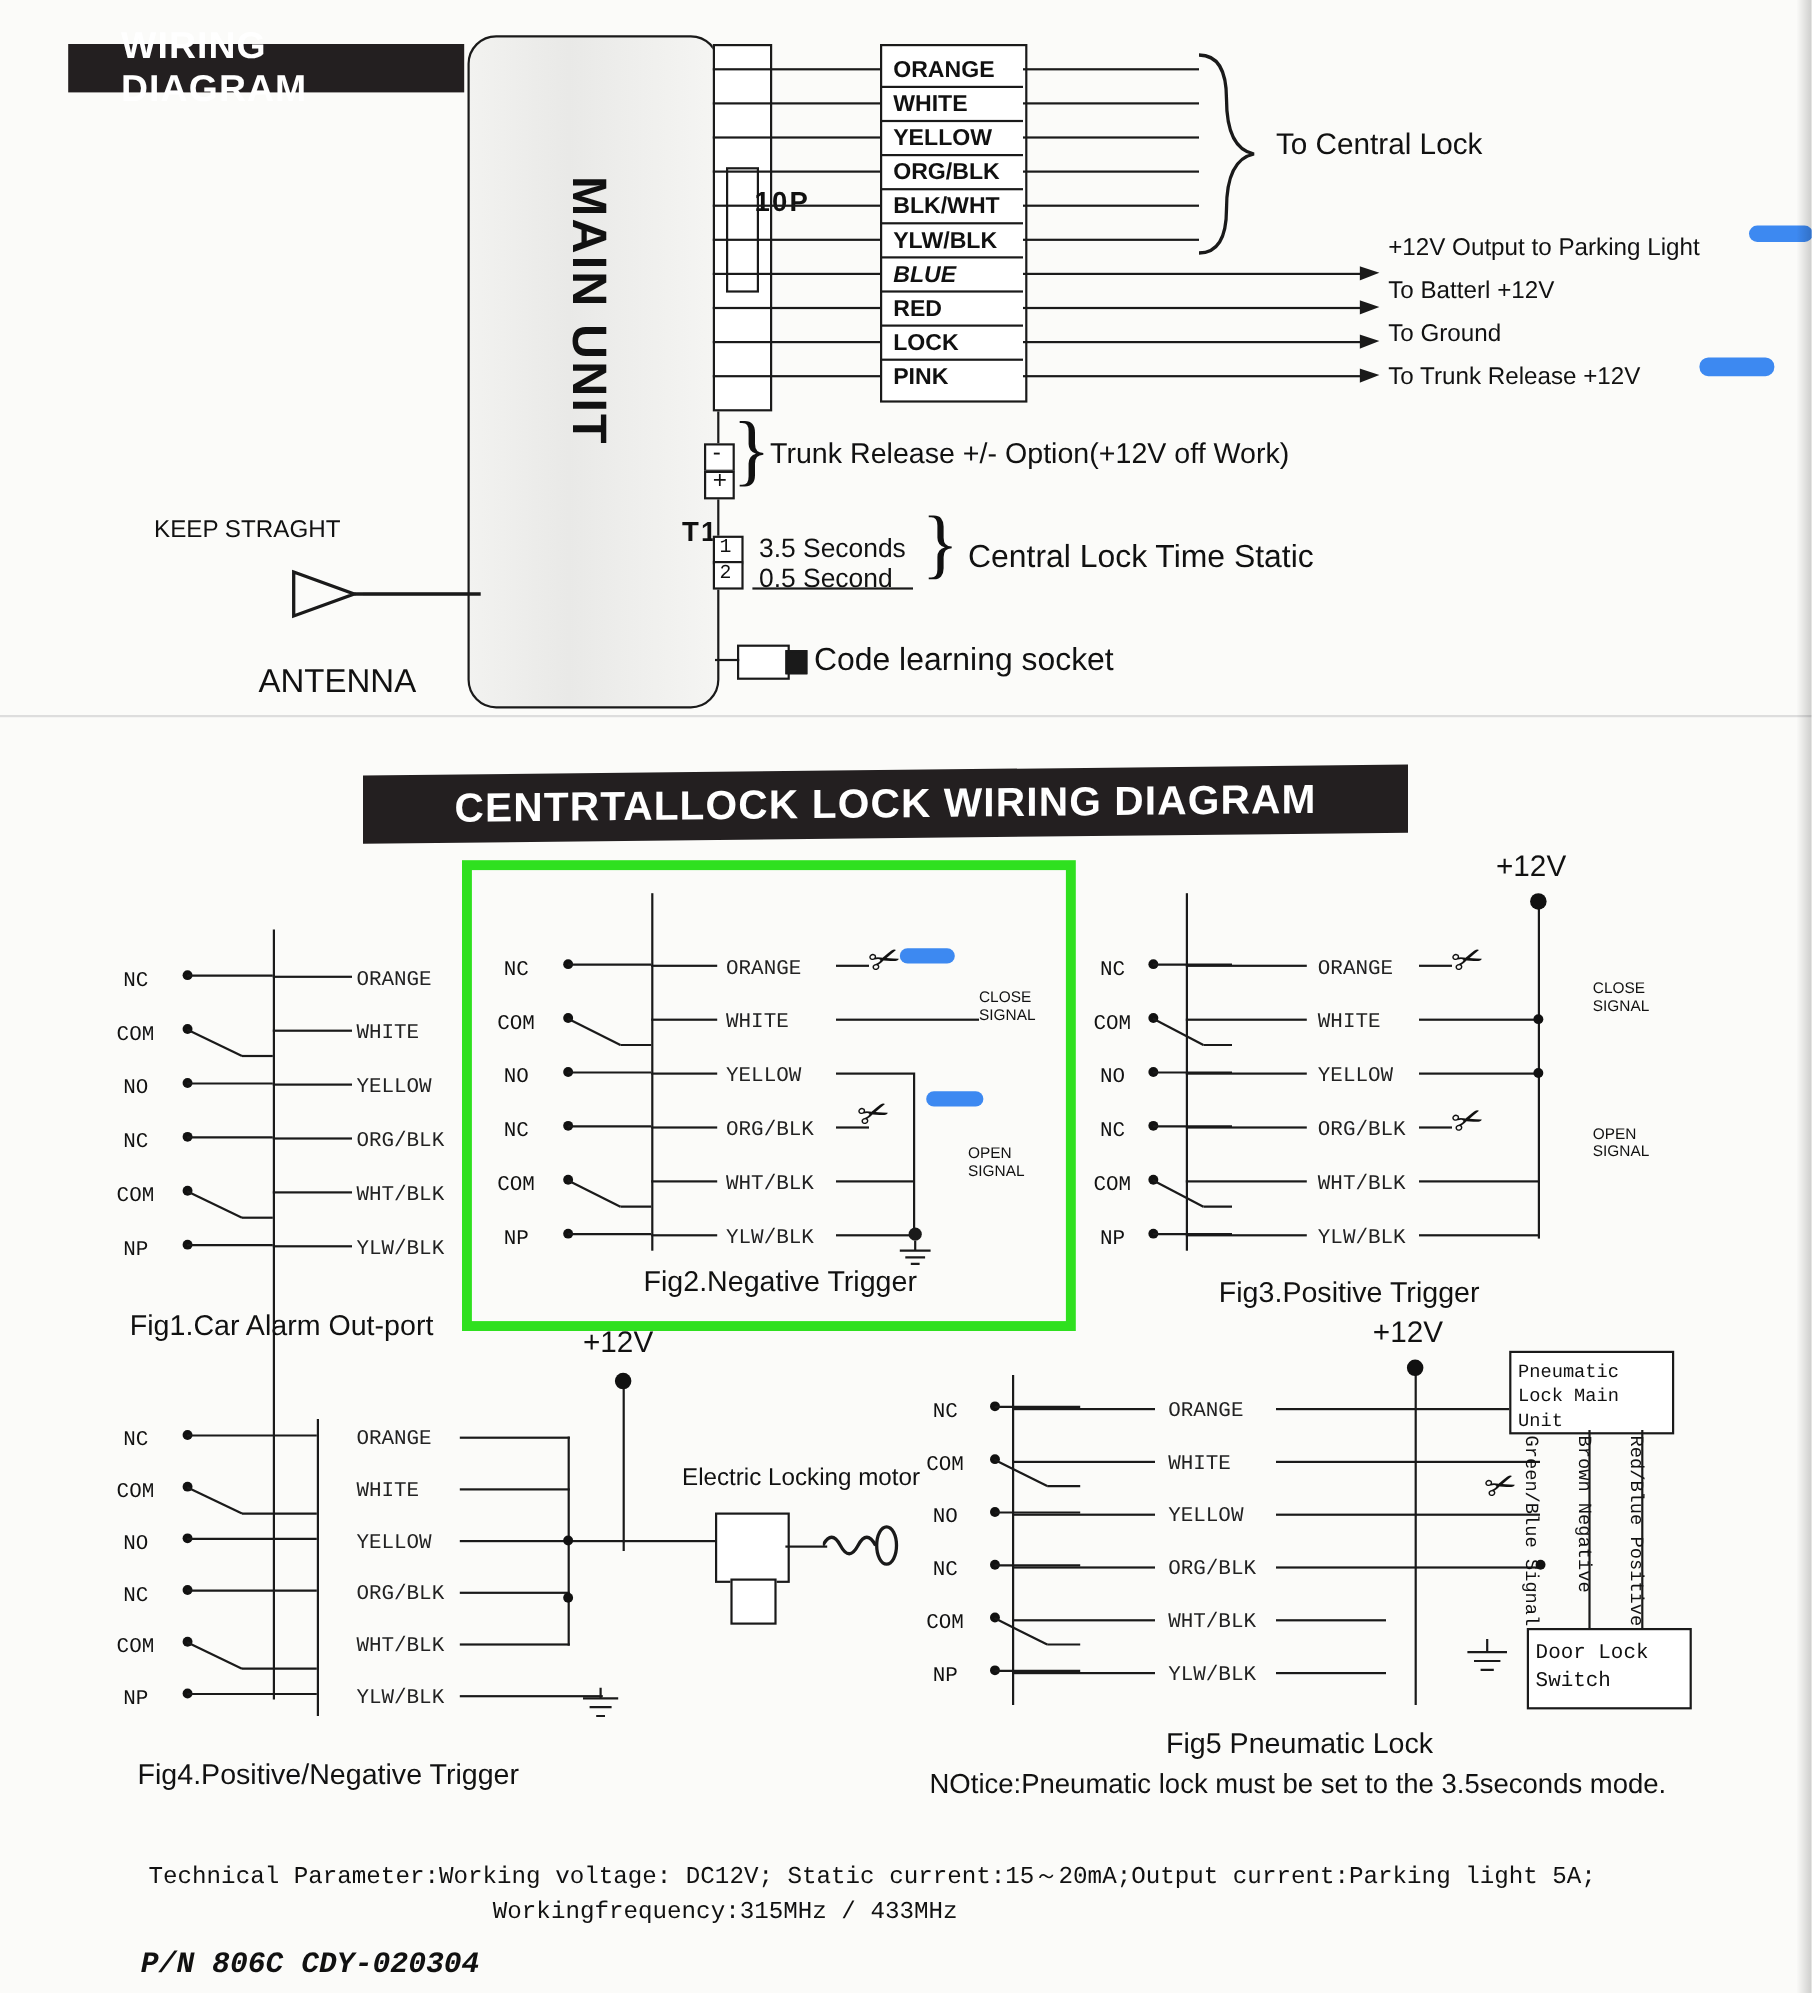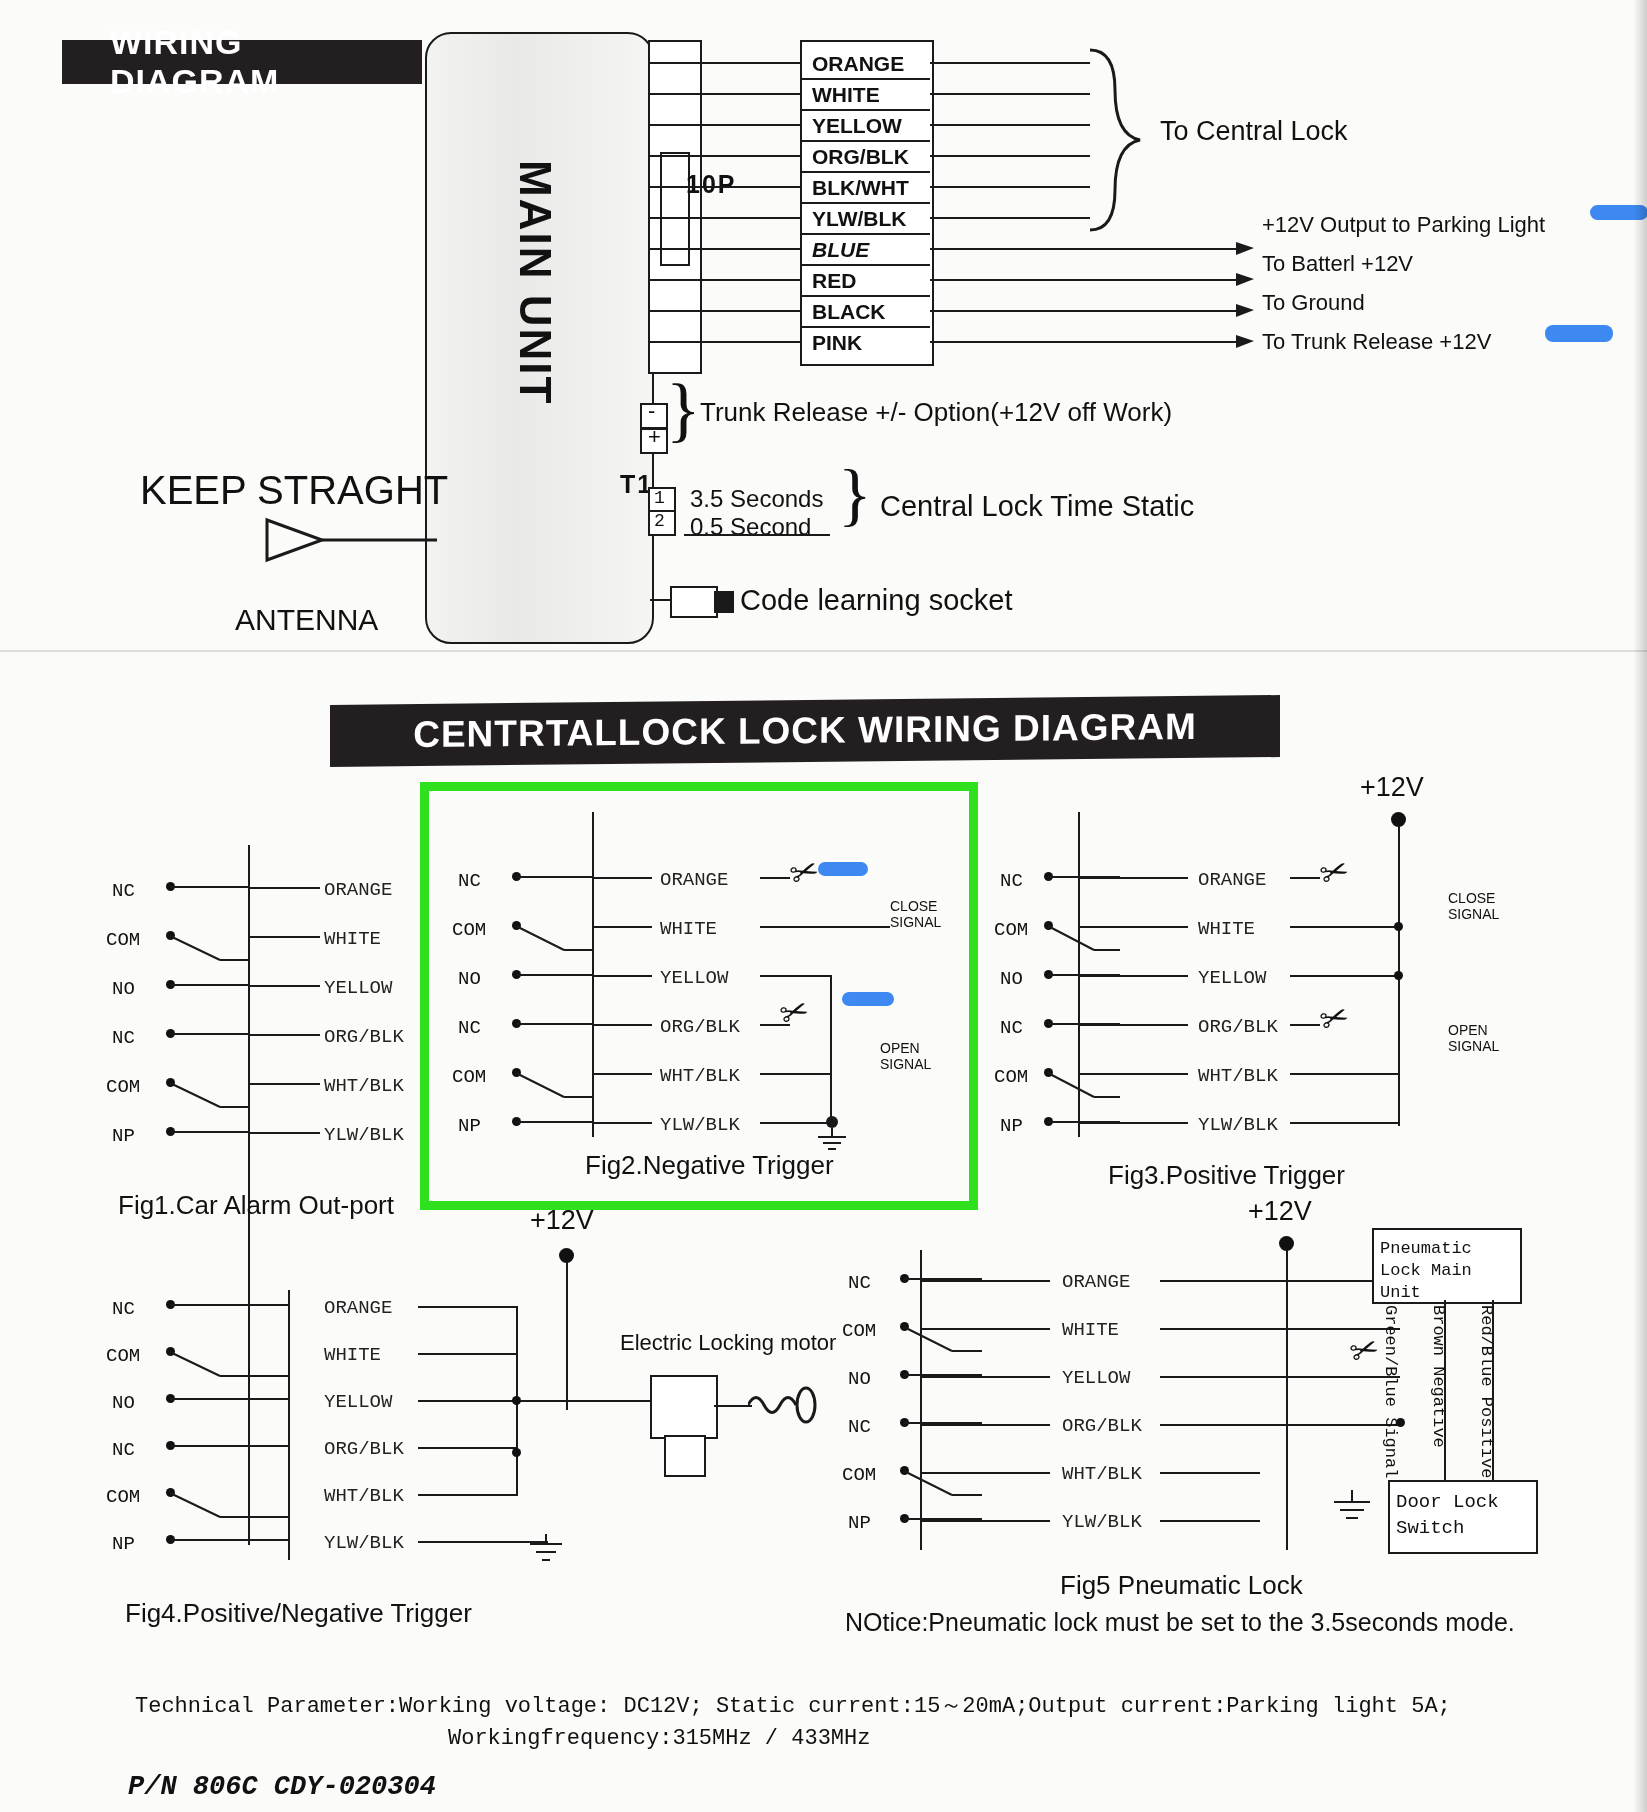--- a/index.html
+++ b/index.html
@@ -75,21 +75,21 @@
 <div class="wirebox" style="left:800px;top:40px;width:130px;height:322px;"></div>
 
 <div class="wname" style="left:812px;top:52px;">ORANGE</div>
 <div class="wname" style="left:812px;top:83px;">WHITE</div>
 <div class="wname" style="left:812px;top:114px;">YELLOW</div>
 <div class="wname" style="left:812px;top:145px;">ORG/BLK</div>
 <div class="wname" style="left:812px;top:176px;">BLK/WHT</div>
 <div class="wname" style="left:812px;top:207px;">YLW/BLK</div>
 <div class="wname" style="left:812px;top:238px;font-style:italic;">BLUE</div>
 <div class="wname" style="left:812px;top:269px;">RED</div>
-<div class="wname" style="left:812px;top:300px;">BLACK</div>
+<div class="wname" style="left:812px;top:300px;">LOCK</div>
 <div class="wname" style="left:812px;top:331px;">PINK</div>
 
 <div class="line h1" style="left:800px;top:78px;width:130px;"></div>
 <div class="line h1" style="left:800px;top:109px;width:130px;"></div>
 <div class="line h1" style="left:800px;top:140px;width:130px;"></div>
 <div class="line h1" style="left:800px;top:171px;width:130px;"></div>
 <div class="line h1" style="left:800px;top:202px;width:130px;"></div>
 <div class="line h1" style="left:800px;top:233px;width:130px;"></div>
 <div class="line h1" style="left:800px;top:264px;width:130px;"></div>
 <div class="line h1" style="left:800px;top:295px;width:130px;"></div>
@@ -155,21 +155,21 @@
 <div class="lbl" style="left:690px;top:513px;font-size:24px;">0.5 Second</div>
 <div class="line h1" style="left:684px;top:534px;width:146px;"></div>
 <div class="brace" style="left:838px;top:460px;font-size:70px;">}</div>
 <div class="lbl" style="left:880px;top:490px;font-size:29px;">Central Lock Time Static</div>
 
 <div class="smallbox" style="left:670px;top:586px;width:44px;height:28px;"></div>
 <div class="smallbox" style="left:714px;top:591px;width:16px;height:18px;background:#1a1a1a;"></div>
 <div class="line h1" style="left:650px;top:599px;width:22px;"></div>
 <div class="lbl" style="left:740px;top:584px;font-size:29px;">Code learning socket</div>
 
-<div class="lbl" style="left:140px;top:468px;font-size:40px;">KEEP STRAGHT</div>
+<div class="lbl" style="left:140px;top:468px;font-size:22px;">KEEP STRAGHT</div>
 <div class="lbl" style="left:235px;top:603px;font-size:30px;">ANTENNA</div>
 <svg class="abs" style="left:262px;top:515px;" width="180" height="50">
   <path d="M5 5 L60 25 L5 45 Z" fill="none" stroke="#1a1a1a" stroke-width="3"></path>
   <line x1="60" y1="25" x2="175" y2="25" stroke="#1a1a1a" stroke-width="3"></line>
 </svg>
 <div class="line h1" style="left:330px;top:539px;width:96px;"></div>
 
 <div class="vsep" style="top:650px;"></div>
 
 <div class="blkbar title-big abs" style="left:330px;top:700px;width:950px;height:62px;transform:skewY(-0.6deg);">

